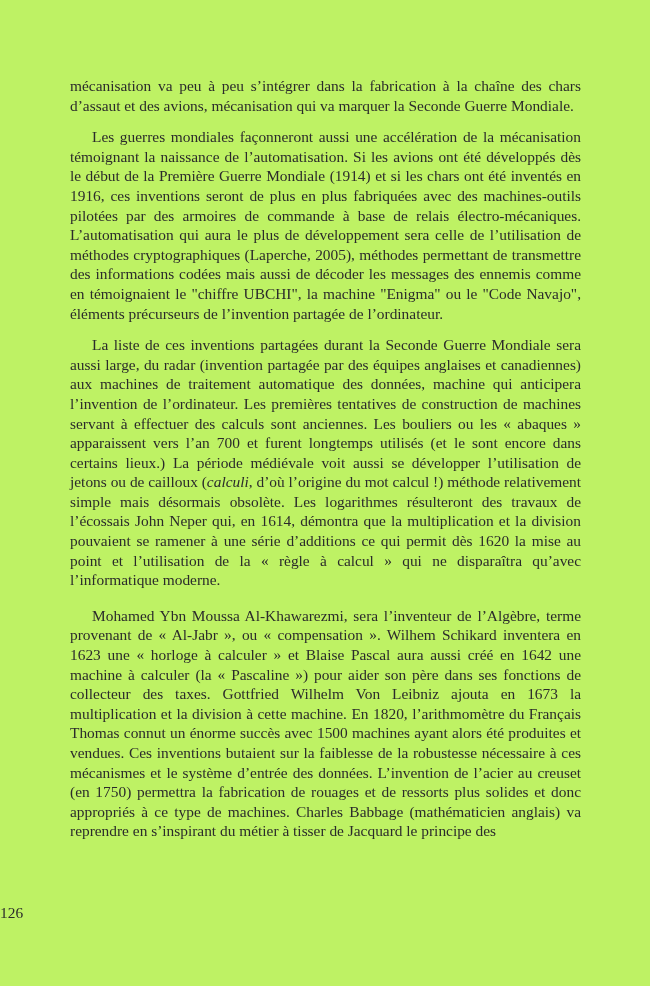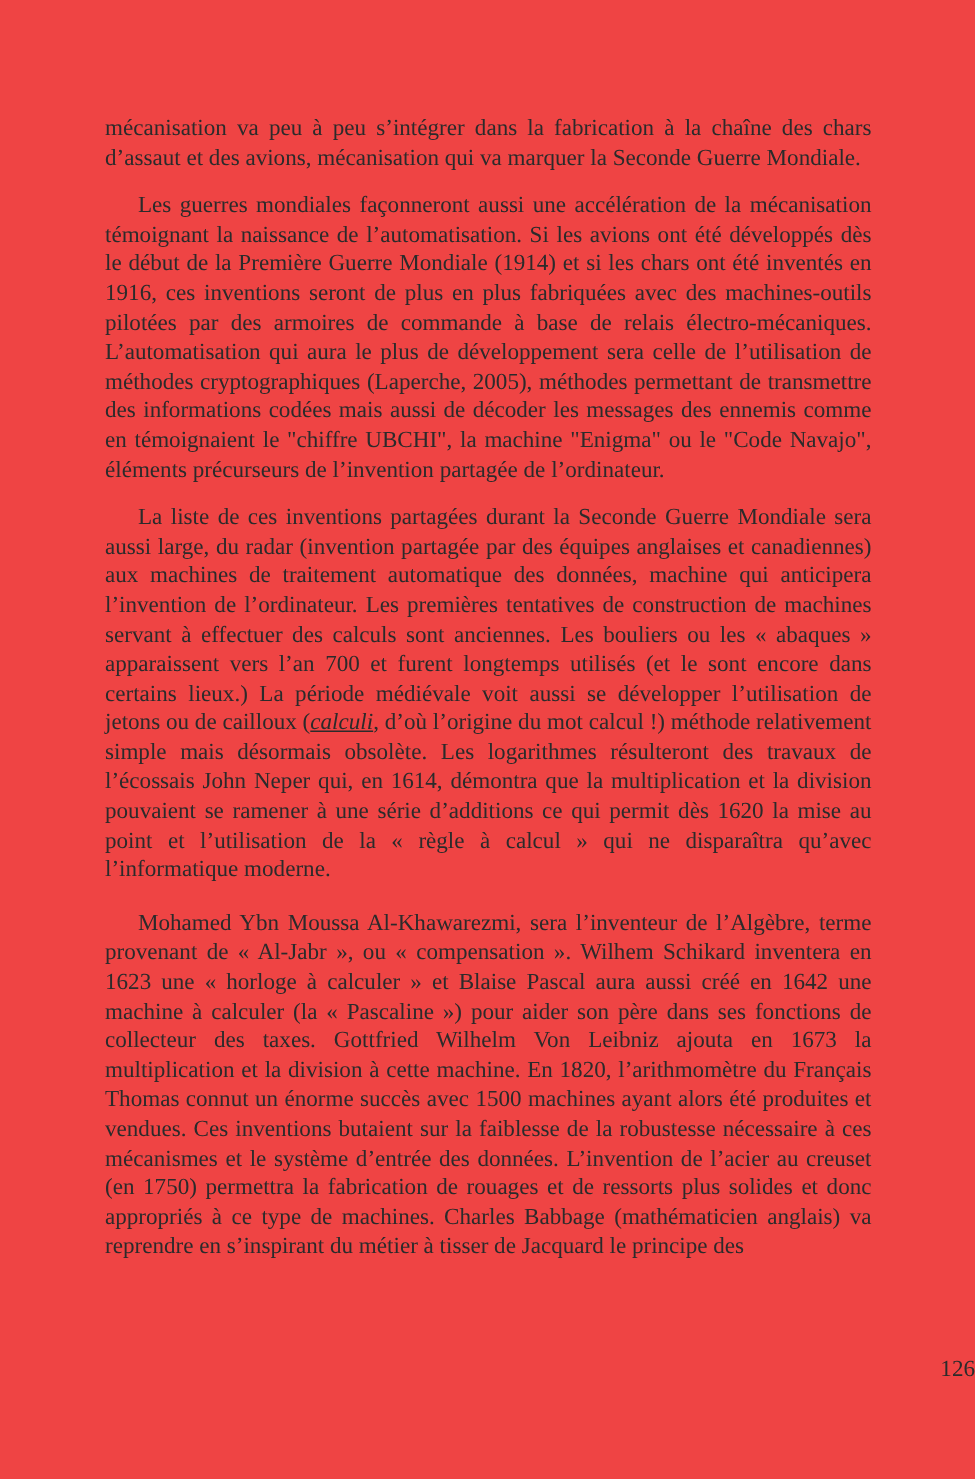--- a/index.html
+++ b/index.html
@@ -15,21 +15,21 @@
     font-family: "Liberation Serif", "DejaVu Serif", serif;
     color: #2b2b2b;
     overflow: hidden;
   }
   .page {
     position: absolute;
     left: 0;
     top: 0;
     width: 650px;
     height: 986px;
-    background: #ef4444;
+    background: #bef264;
   }
   .text-column {
     position: absolute;
     left: 70px;
     top: 76px;
     width: 511px;
   }
   p.para {
     margin: 0 0 12px 0;
     font-size: 15.4px;
@@ -43,28 +43,27 @@
   }
   p.para.indent {
     text-indent: 22px;
   }
   p.para:last-child {
     margin-bottom: 0;
     margin-top: 16px;
   }
   .it {
     font-style: italic;
-    text-decoration: underline;
   }
   .page-number {
     position: absolute;
     left: 0;
     top: 903px;
     width: 650px;
-    text-align: right;
+    text-align: left;
     font-family: "Liberation Serif", "DejaVu Serif", serif;
     font-size: 15.4px;
     line-height: 19.6px;
     color: #2b2b2b;
   }
 </style>
 </head>
 <body>
 
 <div class="page">

